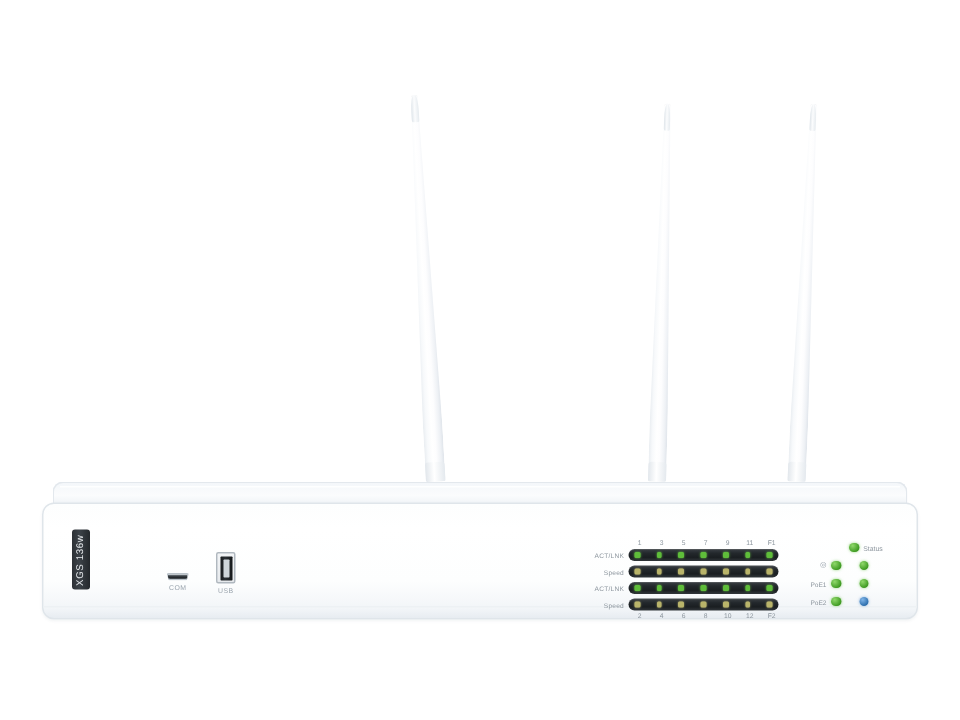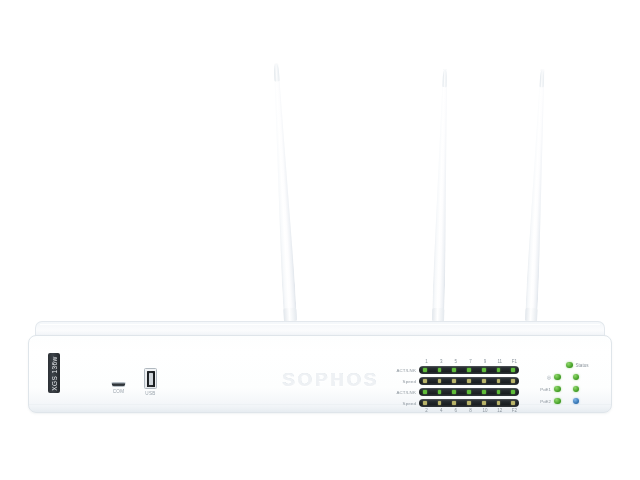--- a/index.html
+++ b/index.html
@@ -384,21 +384,20 @@
         <div class="port-label">COM</div>
       </div>
 
       <div class="port-group" id="usb-port">
         <div class="jack">
           <div class="cavity"></div>
         </div>
         <div class="port-label">USB</div>
       </div>
 
-      <div id="brand">SOPHOS</div>
 
       <div id="led-panel">
         <div class="num-row top" id="num-top">
             <span>1</span>
             <span>3</span>
             <span>5</span>
             <span>7</span>
             <span>9</span>
             <span>11</span>
             <span>F1</span>

